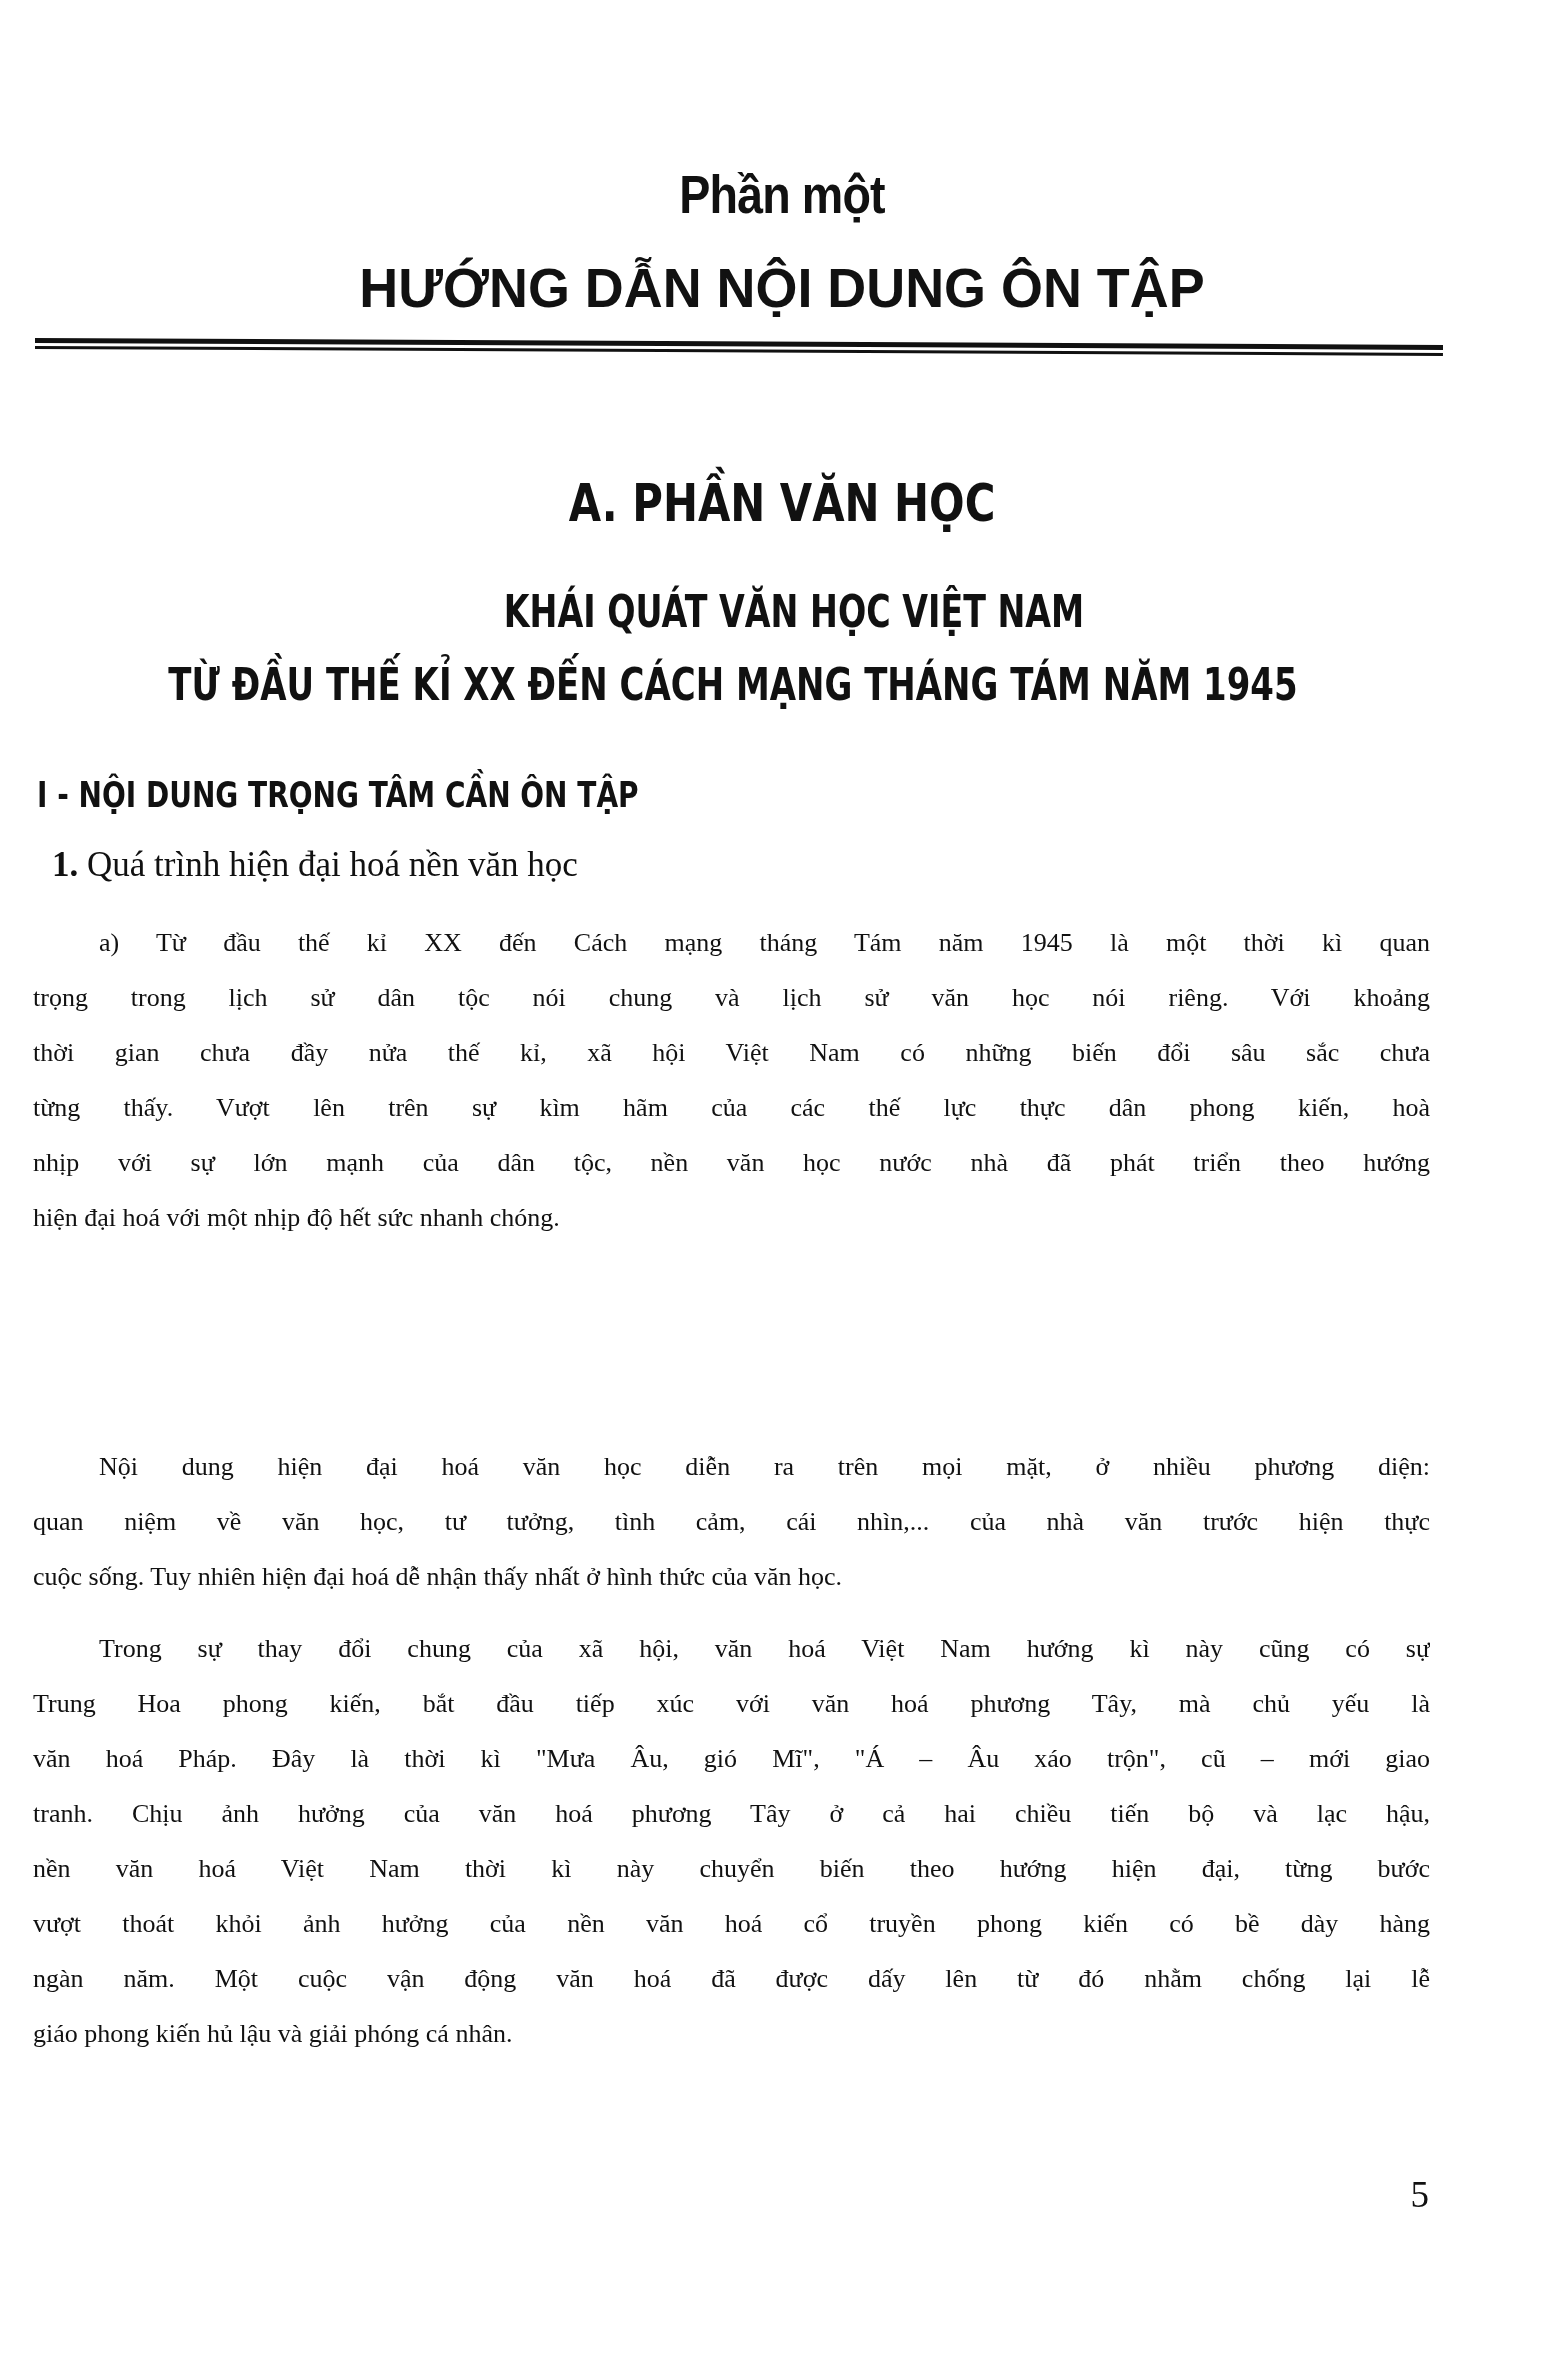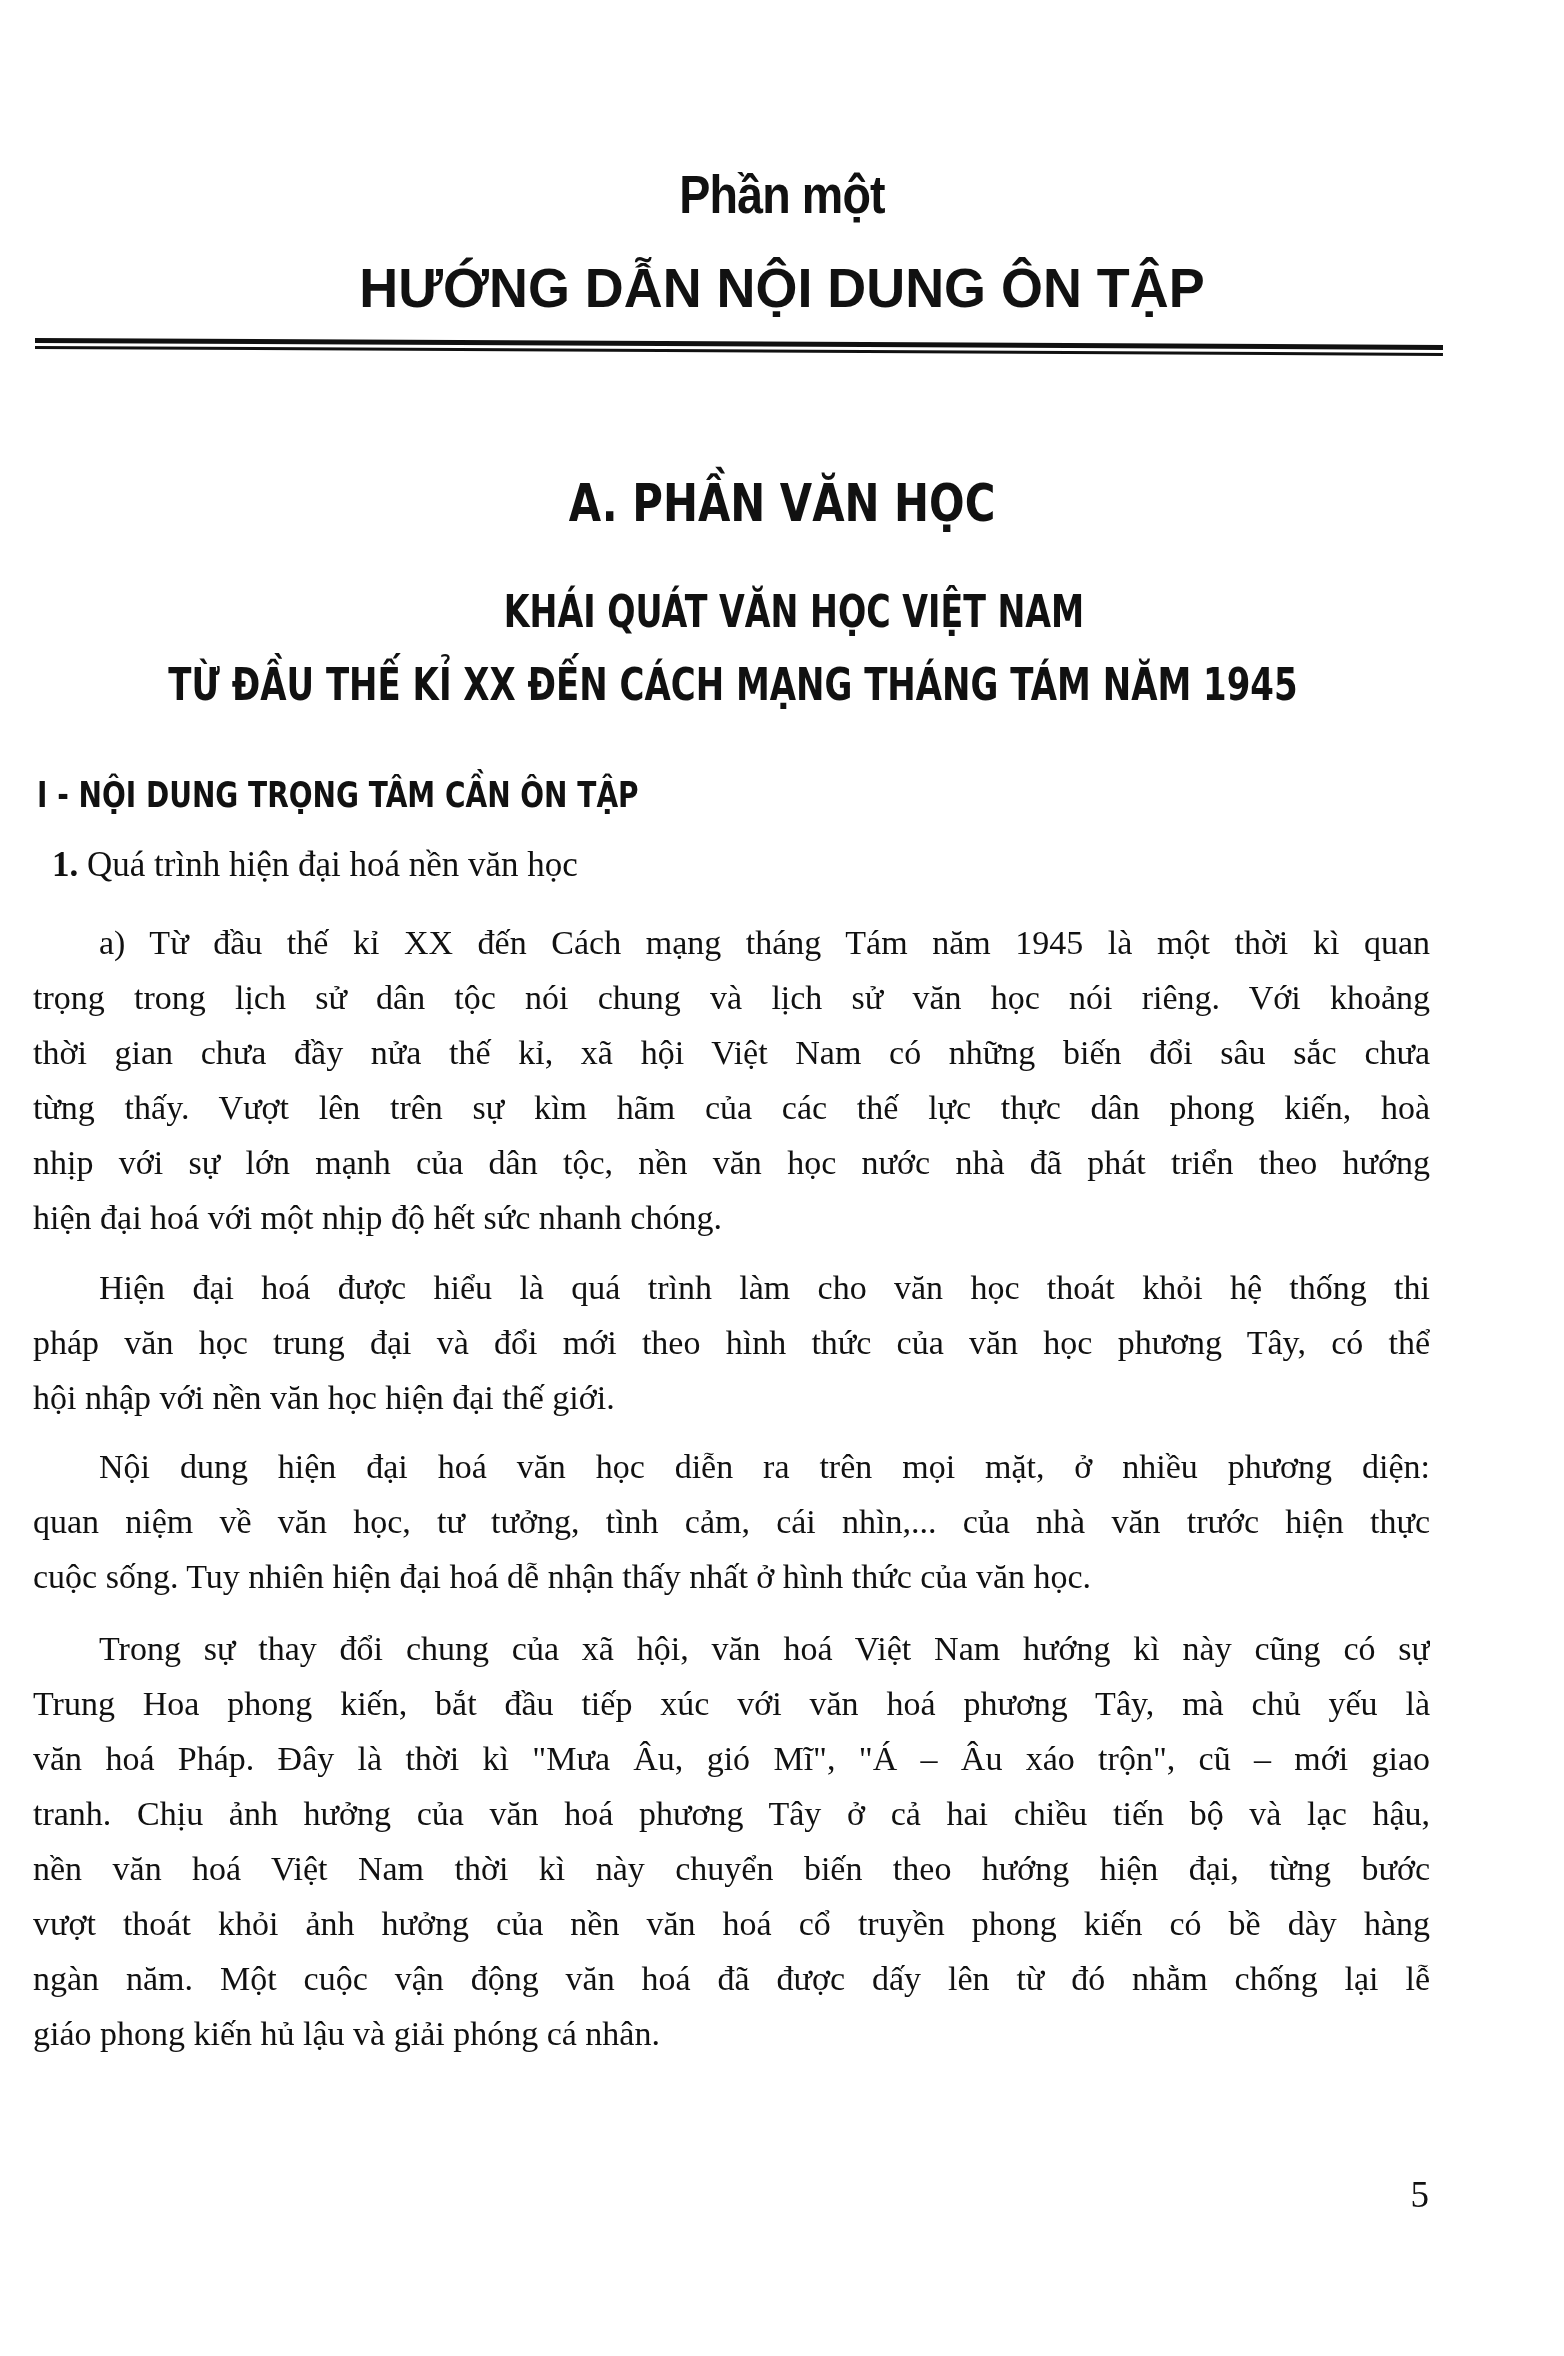--- a/index.html
+++ b/index.html
@@ -98,21 +98,21 @@
       font-family: "Liberation Serif", serif;
       font-size: 35px;
       white-space: nowrap;
     }
     .subheading .num { font-weight: bold; }
     .para {
       position: absolute;
       left: 33px;
       width: 1397px;
       font-family: "Liberation Serif", serif;
-      font-size: 34px;
+      font-size: 26px;
       line-height: 55px;
       text-align: justify;
       text-indent: 0;
     }
     .para .line {
       display: block;
       text-align: justify;
       text-align-last: justify;
       white-space: nowrap;
       overflow: hidden;
@@ -158,25 +158,20 @@
 
   <div class="para p1">
     <span class="line first">a) Từ đầu thế kỉ XX đến Cách mạng tháng Tám năm 1945 là một thời kì quan</span>
     <span class="line">trọng trong lịch sử dân tộc nói chung và lịch sử văn học nói riêng. Với khoảng</span>
     <span class="line">thời gian chưa đầy nửa thế kỉ, xã hội Việt Nam có những biến đổi sâu sắc chưa</span>
     <span class="line">từng thấy. Vượt lên trên sự kìm hãm của các thế lực thực dân phong kiến, hoà</span>
     <span class="line">nhịp với sự lớn mạnh của dân tộc, nền văn học nước nhà đã phát triển theo hướng</span>
     <span class="line last">hiện đại hoá với một nhịp độ hết sức nhanh chóng.</span>
   </div>
 
-  <div class="para p2">
-    <span class="line first">Hiện đại hoá được hiểu là quá trình làm cho văn học thoát khỏi hệ thống thi</span>
-    <span class="line">pháp văn học trung đại và đổi mới theo hình thức của văn học phương Tây, có thể</span>
-    <span class="line last">hội nhập với nền văn học hiện đại thế giới.</span>
-  </div>
 
   <div class="para p3">
     <span class="line first">Nội dung hiện đại hoá văn học diễn ra trên mọi mặt, ở nhiều phương diện:</span>
     <span class="line">quan niệm về văn học, tư tưởng, tình cảm, cái nhìn,... của nhà văn trước hiện thực</span>
     <span class="line last">cuộc sống. Tuy nhiên hiện đại hoá dễ nhận thấy nhất ở hình thức của văn học.</span>
   </div>
 
   <div class="para p4">
     <span class="line first">Trong sự thay đổi chung của xã hội, văn hoá Việt Nam hướng kì này cũng có sự</span>
     <span class="line">Trung Hoa phong kiến, bắt đầu tiếp xúc với văn hoá phương Tây, mà chủ yếu là</span>

